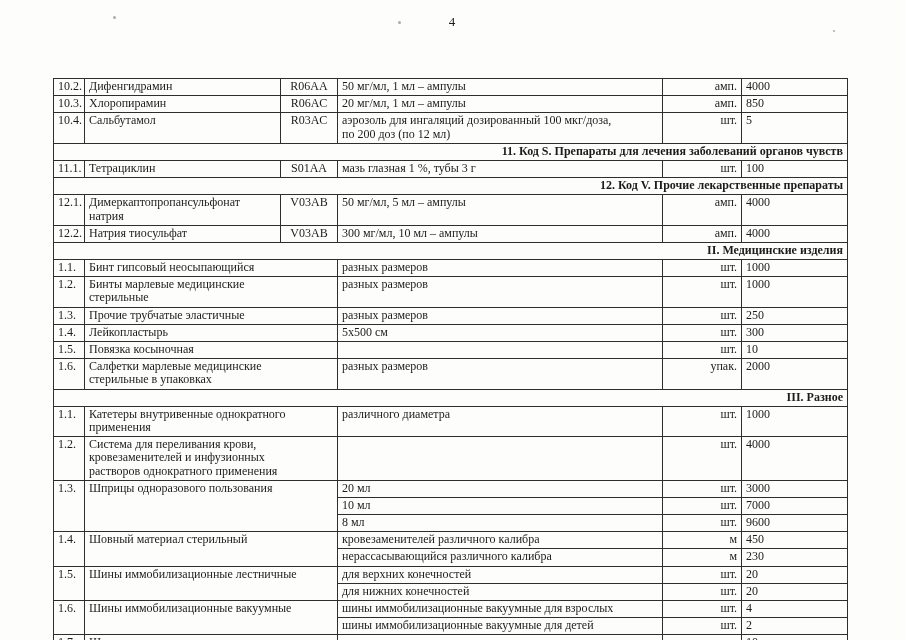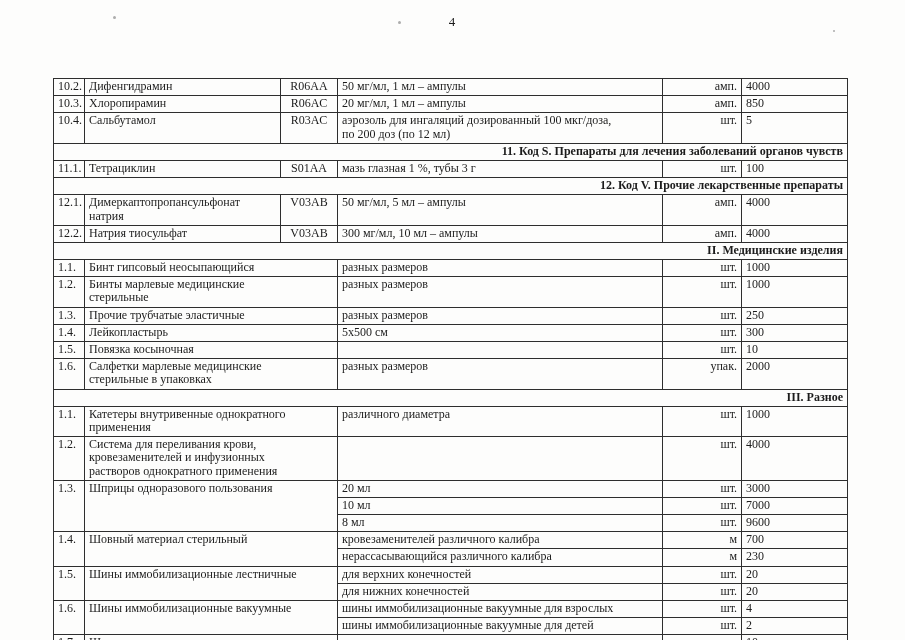--- a/index.html
+++ b/index.html
@@ -232,21 +232,21 @@
         <td class="c-desc">8 мл</td>
         <td class="c-unit">шт.</td>
         <td class="c-qty">9600</td>
       </tr>
 
       <tr>
         <td class="c-num" rowspan="2">1.4.</td>
         <td class="c-name" colspan="2" rowspan="2">Шовный материал стерильный</td>
         <td class="c-desc">кровезаменителей различного калибра</td>
         <td class="c-unit">м</td>
-        <td class="c-qty">700</td>
+        <td class="c-qty">450</td>
       </tr>
       <tr>
         <td class="c-desc">нерассасывающийся различного калибра</td>
         <td class="c-unit">м</td>
         <td class="c-qty">230</td>
       </tr>
 
       <tr>
         <td class="c-num" rowspan="2">1.5.</td>
         <td class="c-name" colspan="2" rowspan="2">Шины иммобилизационные лестничные</td>

